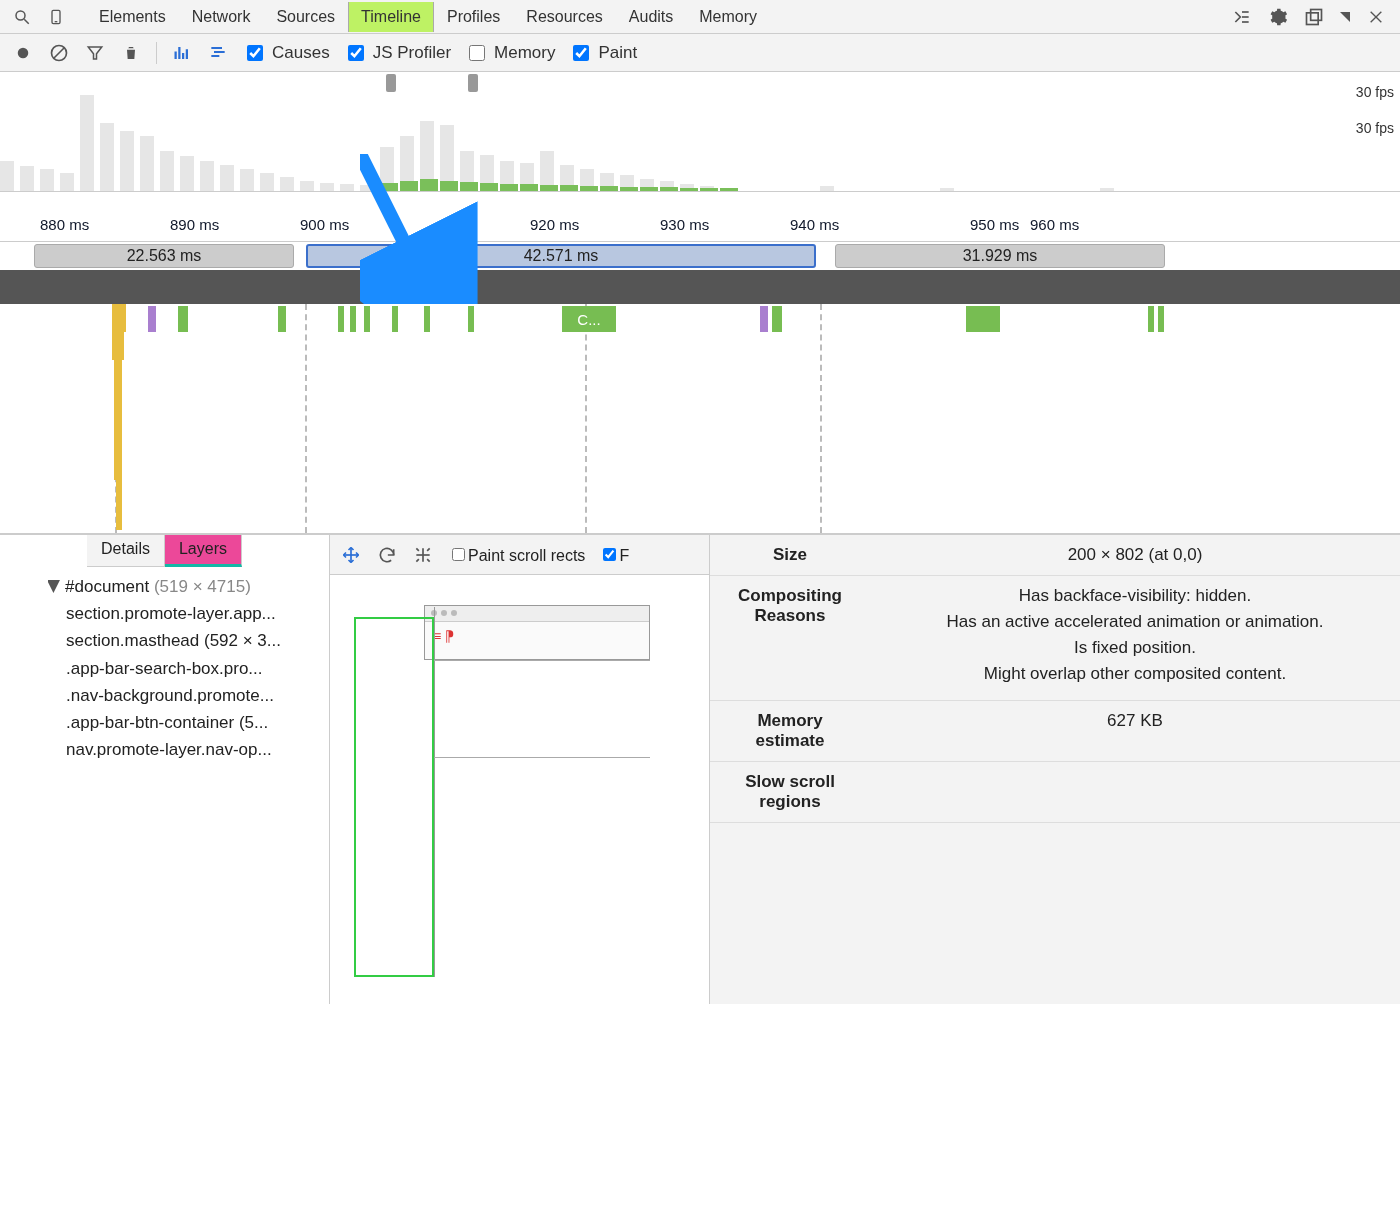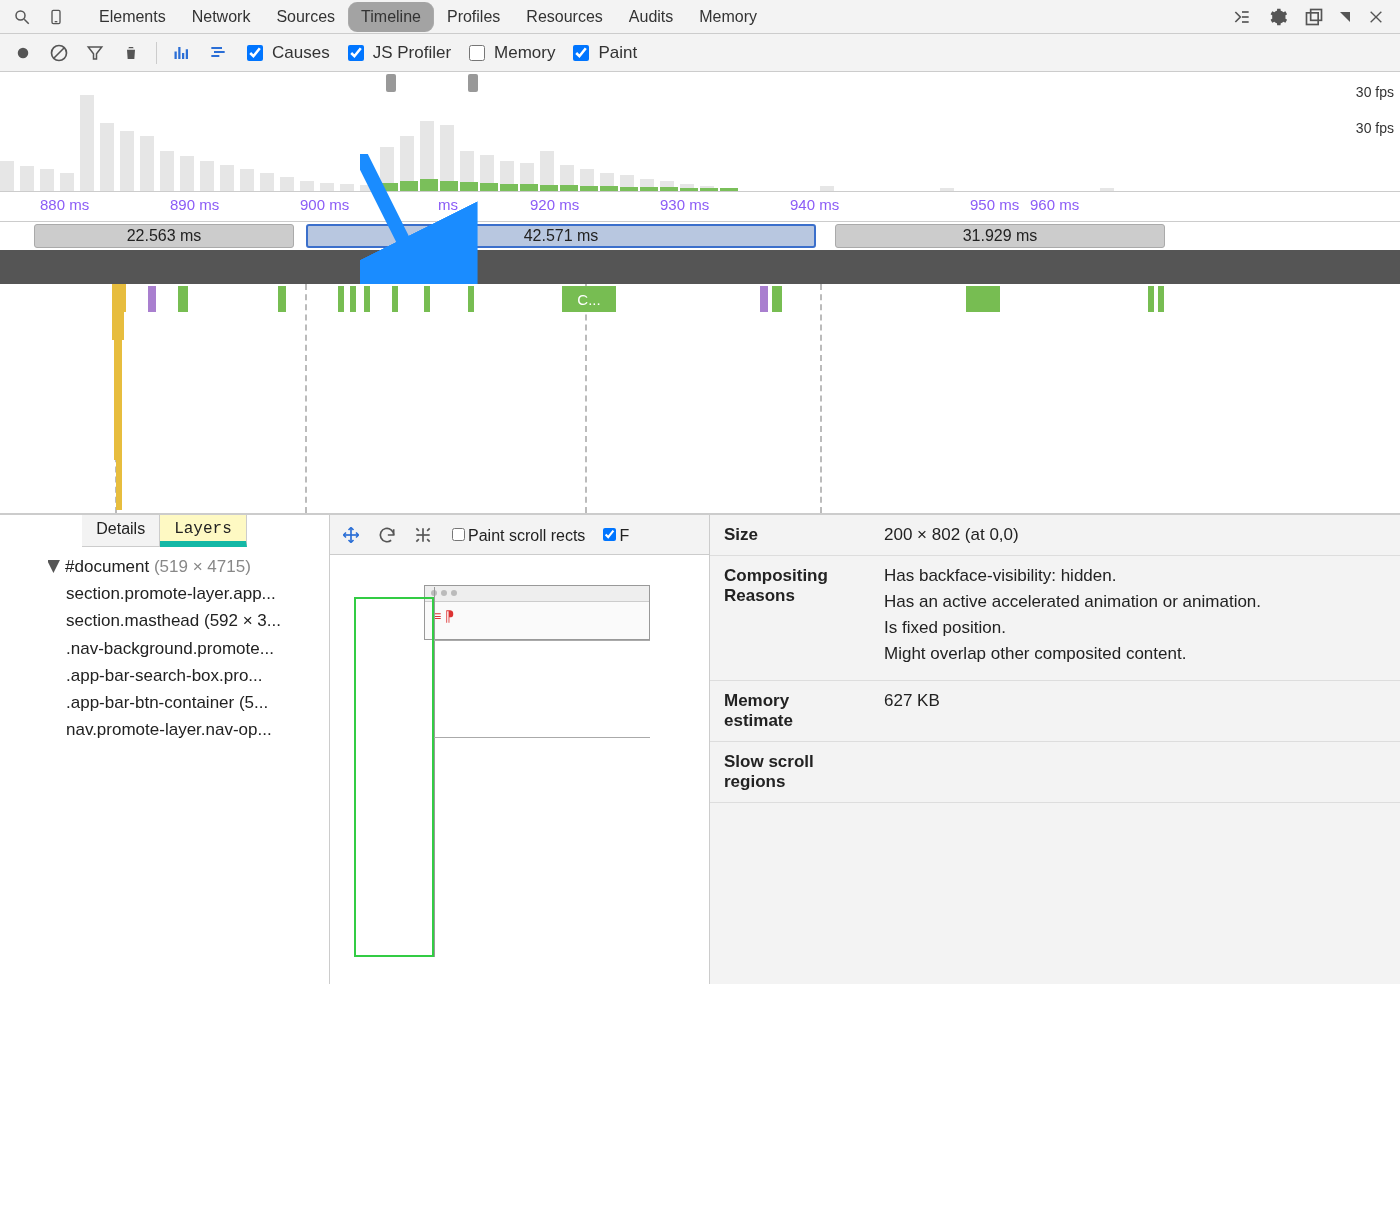--- a/index.html
+++ b/index.html
@@ -24,24 +24,23 @@
   .tabs-left { display:flex; align-items:center; gap:14px; padding-left:12px; }
   .tabs-left .icon { width:20px; height:20px; display:flex; align-items:center; justify-content:center; color:#555; }
   .tabs { display:flex; align-items:stretch; margin-left:20px; }
   .tab {
     padding: 6px 12px;
     cursor: pointer;
     border-left:1px solid transparent;
     border-right:1px solid transparent;
   }
   .tab.active {
-    background: #a3a3a3;
+    background: #bef264;
     border-left:1px solid #aaa;
     border-right:1px solid #aaa;
-    border-radius:9px;
   }
   .tabs-right { margin-left:auto; display:flex; align-items:center; gap:16px; padding-right:14px; color:#555;}
   .tabs-right .icon { width:20px; height:20px; display:flex; align-items:center; justify-content:center; }
 
   
   .toolbar {
     display:flex; align-items:center; height:38px;
     border-bottom:1px solid #ccc;
     background:#f3f3f3;
     gap:14px;
@@ -82,21 +81,21 @@
     position:absolute; top:2px; height:18px;
   }
   .overview .grip {
     position:absolute; width:10px; height:18px; background:#999; border-radius:2px;
   }
 
   
   .ruler {
     height:30px; border-bottom:1px solid #ccc;
     position:relative; background:#fff;
-    font-size:15px; color:#8b5cf6;
+    font-size:15px; color:#0f172a;margin-top:20px;
   }
   .ruler .tick {
     position:absolute; top:4px;
   }
 
   
   .frames {
     height:30px; background:#fff; position:relative;
     border-bottom:2px solid #555;
   }
@@ -148,21 +147,21 @@
   .bottom-left {
     width:330px; border-right:1px solid #ccc; display:flex; flex-direction:column;align-items:center;
   }
   .bottom-tabs {
     display:flex; border-bottom:1px solid #ccc; background:#f3f3f3;
     font-size:16px; height:32px;
   }
   .bottom-tabs .btab {
     padding:5px 14px; border-right:1px solid #ccc; cursor:pointer;
   }
-  .bottom-tabs .btab.active { background:#fef9c3; border-bottom:6px solid #14b8a6; margin-bottom:-1px;font-family:Liberation Mono, monospace; }
+  .bottom-tabs .btab.active { background:#ec4899; border-bottom:3px solid #14b8a6; margin-bottom:-1px; }
   .tree {
     padding:6px 10px; font-size:17px; line-height:1.6; color:#222;
   }
   .tree .row { white-space:nowrap; overflow:hidden; text-overflow:ellipsis; }
   .tree .dim { color:#888; }
   .tree .indent { padding-left:18px; }
   .tree .caret { display:inline-block; transform:rotate(90deg); margin-right:4px; color:#555; }
 
   .bottom-mid {
     flex:0 0 380px; border-right:1px solid #ccc; display:flex; flex-direction:column;
@@ -190,20 +189,21 @@
     position:absolute; left:24px; top:42px; width:80px; height:360px;
     border:2px solid #33cc44; background:transparent;
   }
   .preview .gray-line1 { position:absolute; left:104px; top:85px; width:216px; height:0; border-top:1px solid #aaa;}
   .preview .gray-line2 { position:absolute; left:104px; top:182px; width:216px; height:0; border-top:1px solid #aaa;}
   .preview .vline { position:absolute; left:104px; top:32px; width:0; height:370px; border-left:1px solid #999;}
 
   .bottom-right {
     flex:1; background:#f3f3f3; font-size:17px; color:#222;
     overflow:auto;
+    text-align:center;
   }
   .props { width:100%; border-collapse:collapse; }
   .props td { padding:10px 14px; vertical-align:top; border-bottom:1px solid #ddd;}
   .props td.k { width:160px; font-weight:700; color:#222;}
   .props td.v { color:#222; }
   .props td.v .line { margin-bottom:6px; }
 
   svg { display:block; }
 </style>
 </head>
@@ -461,22 +461,22 @@
         <div class="btab">Details</div>
         <div class="btab active">Layers</div>
       </div>
     <div class="tree">
       <div class="row">
         <span class="caret">▶</span><span>#document</span> <span class="dim">(519 × 4715)</span>
       </div>
       <div id="tree-children">
           <div class="row indent">section.promote-layer.app...</div>
           <div class="row indent">section.masthead (592 × 3...</div>
+          <div class="row indent">.app-bar-search-box.pro...</div>
           <div class="row indent">.nav-background.promote...</div>
-          <div class="row indent">.app-bar-search-box.pro...</div>
           <div class="row indent">.app-bar-btn-container (5...</div>
           <div class="row indent">nav.promote-layer.nav-op...</div>
         </div>
     </div>
   </div>
 
   <div class="bottom-mid">
     <div class="mid-toolbar">
       <span class="icon" style="color:#2a6ed6;">
         <svg viewBox="0 0 24 24" width="20" height="20" fill="none" stroke="currentColor" stroke-width="2">

